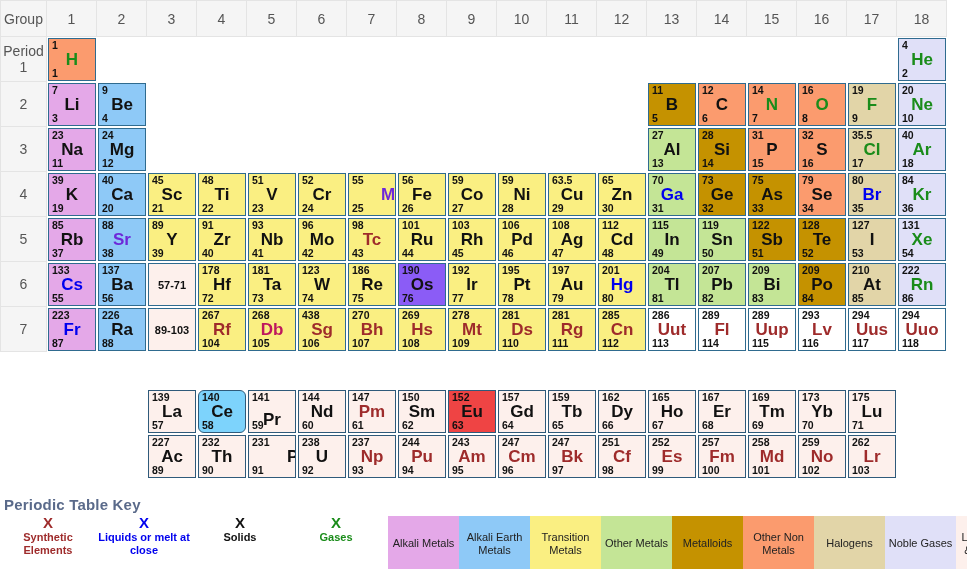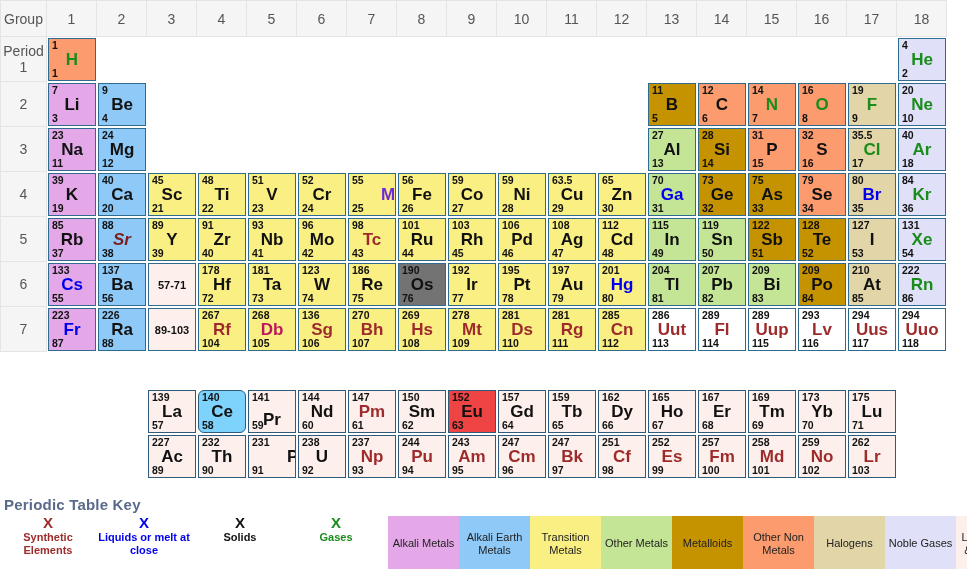--- a/index.html
+++ b/index.html
@@ -448,21 +448,21 @@
             <td class="elcell">
               <div class="el" style="background: rgb(228, 168, 232);">
                 <span class="mass">85</span>
                 <span class="sym" style="color: rgb(17, 17, 17);">Rb</span>
                 <span class="num">37</span>
               </div>
             </td>
             <td class="elcell">
               <div class="el" style="background: rgb(142, 201, 247);">
                 <span class="mass">88</span>
-                <span class="sym" style="color: #7f1d1d; font-style: italic;">Sr</span>
+                <span class="sym" style="color: #6d28d9;">Sr</span>
                 <span class="num">38</span>
               </div>
             </td>
             <td class="elcell">
               <div class="el" style="background: rgb(250, 239, 130);">
                 <span class="mass">89</span>
                 <span class="sym" style="color: rgb(17, 17, 17);">Y</span>
                 <span class="num">39</span>
               </div>
             </td>
@@ -615,21 +615,21 @@
               </div>
             </td>
             <td class="elcell">
               <div class="el" style="background: rgb(250, 239, 130);">
                 <span class="mass">186</span>
                 <span class="sym" style="color: rgb(17, 17, 17);">Re</span>
                 <span class="num">75</span>
               </div>
             </td>
             <td class="elcell">
-              <div class="el" style="background: #737373;">
+              <div class="el" style="background: #8b5cf6;">
                 <span class="mass">190</span>
                 <span class="sym" style="color: rgb(17, 17, 17);">Os</span>
                 <span class="num">76</span>
               </div>
             </td>
             <td class="elcell">
               <div class="el" style="background: rgb(250, 239, 130);">
                 <span class="mass">192</span>
                 <span class="sym" style="color: rgb(17, 17, 17);">Ir</span>
                 <span class="num">77</span>
@@ -729,21 +729,21 @@
             </td>
             <td class="elcell">
               <div class="el" style="background: rgb(250, 239, 130);">
                 <span class="mass">268</span>
                 <span class="sym" style="color: #be185d;">Db</span>
                 <span class="num">105</span>
               </div>
             </td>
             <td class="elcell">
               <div class="el" style="background: rgb(250, 239, 130);">
-                <span class="mass">136</span>
+                <span class="mass">438</span>
                 <span class="sym" style="color: rgb(158, 43, 43);">Sg</span>
                 <span class="num">106</span>
               </div>
             </td>
             <td class="elcell">
               <div class="el" style="background: rgb(250, 239, 130);">
                 <span class="mass">270</span>
                 <span class="sym" style="color: rgb(158, 43, 43);">Bh</span>
                 <span class="num">107</span>
               </div>

